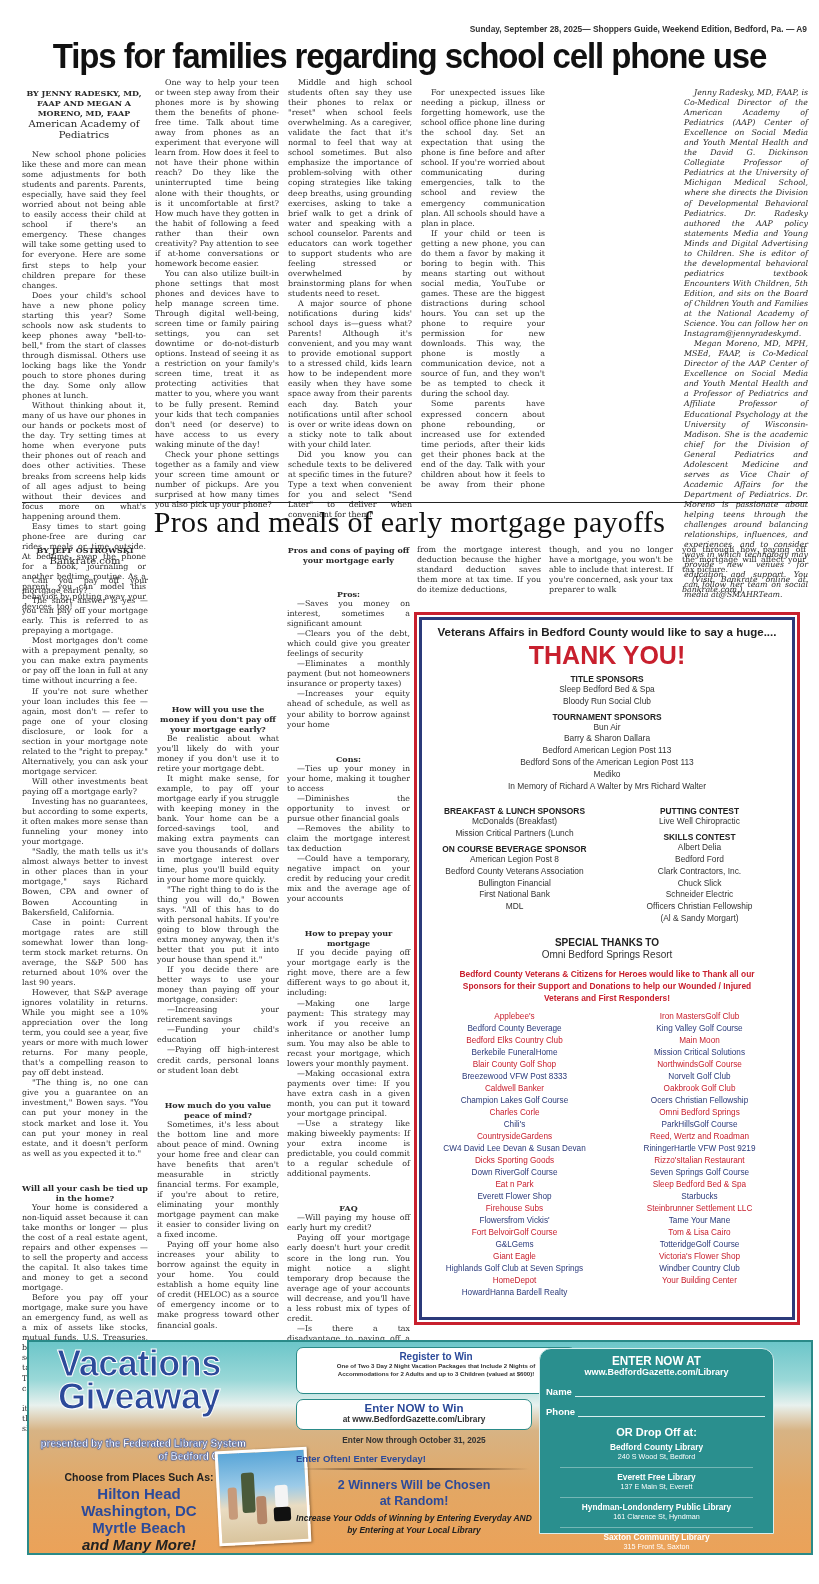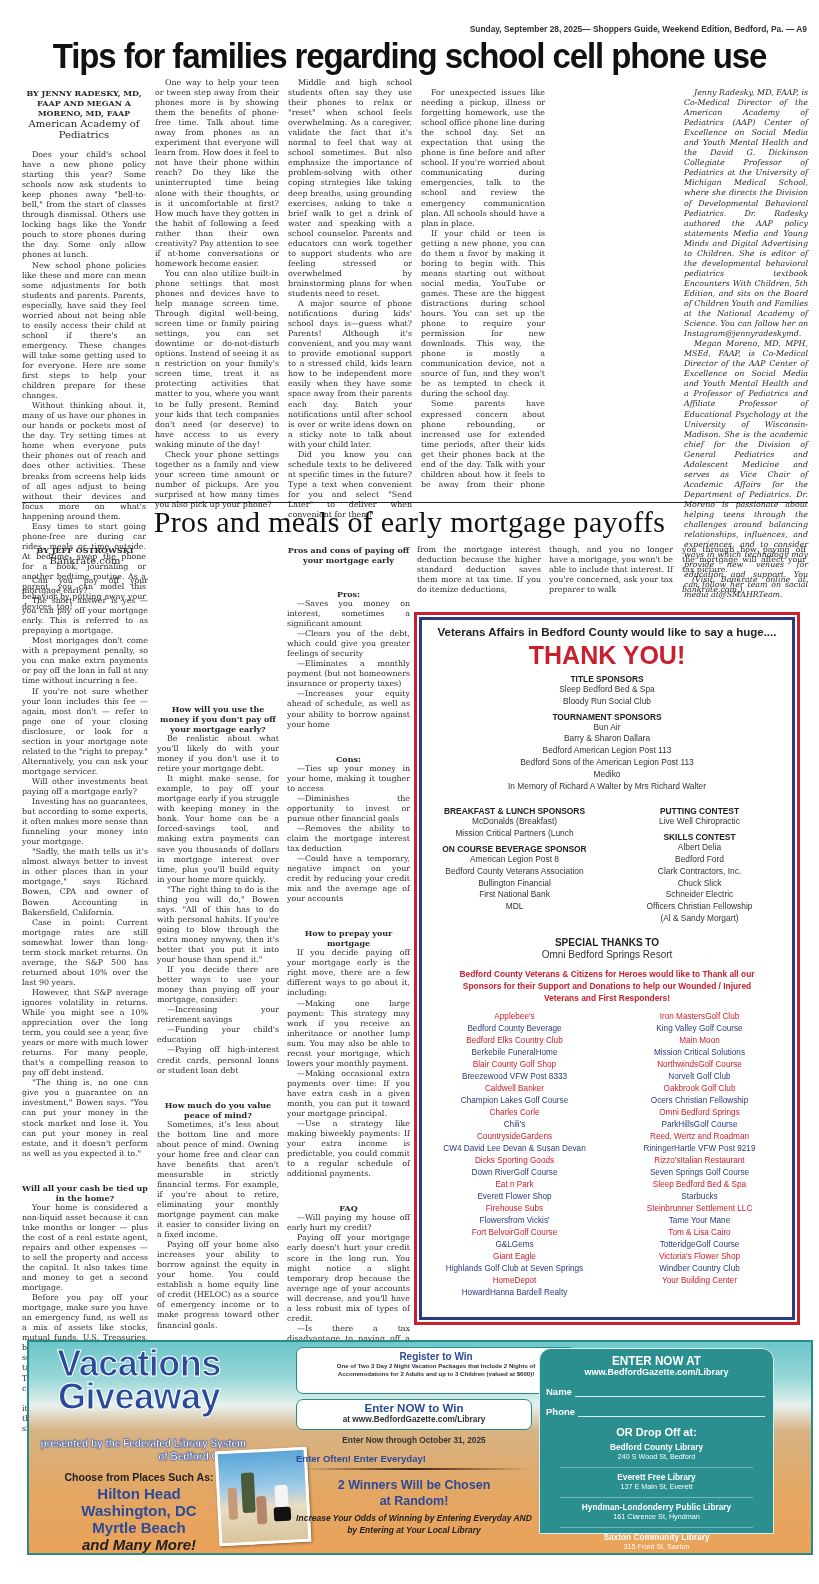--- a/index.html
+++ b/index.html
@@ -69,22 +69,22 @@
 </head>
 <body>
 
 <div class="folio">Sunday, September 28, 2025— Shoppers Guide, Weekend Edition, Bedford, Pa. — A9</div>
 <div class="hed1">Tips for families regarding school cell phone use</div>
 
 <div class="story1">
   <div class="col" style="left:0;width:124px">
     <div class="byline">BY JENNY RADESKY, MD, FAAP AND MEGAN A MORENO, MD, FAAP</div>
     <div class="affil">American Academy of Pediatrics</div>
+    <p>New school phone policies like these and more can mean some adjustments for both students and parents. Parents, especially, have said they feel worried about not being able to easily access their child at school if there's an emergency. These changes will take some getting used to for everyone. Here are some first steps to help your children prepare for these changes.</p>
     <p>Does your child's school have a new phone policy starting this year? Some schools now ask students to keep phones away "bell-to-bell," from the start of classes through dismissal. Others use locking bags like the Yondr pouch to store phones during the day. Some only allow phones at lunch.</p>
-    <p>New school phone policies like these and more can mean some adjustments for both students and parents. Parents, especially, have said they feel worried about not being able to easily access their child at school if there's an emergency. These changes will take some getting used to for everyone. Here are some first steps to help your children prepare for these changes.</p>
     <p>Without thinking about it, many of us have our phones in our hands or pockets most of the day. Try setting times at home when everyone puts their phones out of reach and does other activities. These breaks from screens help kids of all ages adjust to being without their devices and focus more on what's happening around them.</p>
     <p>Easy times to start going phone-free are during car rides, meals or time outside. At bedtime, swap the phone for a book, journaling or another bedtime routine. As a parent, you can model this behavior by putting away your devices, too!</p>
   </div>
   <div class="col" style="left:133px;width:124px;top:-10px">
     <p>One way to help your teen or tween step away from their phones more is by showing them the benefits of phone-free time. Talk about time away from phones as an experiment that everyone will learn from. How does it feel to not have their phone within reach? Do they like the uninterrupted time being alone with their thoughts, or is it uncomfortable at first? How much have they gotten in the habit of following a feed rather than their own creativity? Pay attention to see if at-home conversations or homework become easier.</p>
     <p>You can also utilize built-in phone settings that most phones and devices have to help manage screen time. Through digital well-being, screen time or family pairing settings, you can set downtime or do-not-disturb options. Instead of seeing it as a restriction on your family's screen time, treat it as protecting activities that matter to you, where you want to be fully present. Remind your kids that tech companies don't need (or deserve) to have access to us every waking minute of the day!</p>
     <p>Check your phone settings together as a family and view your screen time amount or number of pickups. Are you surprised at how many times you also pick up your phone?</p>
   </div>
   <div class="col" style="left:266px;width:124px;top:-10px">
     <p>Middle and high school students often say they use their phones to relax or "reset" when school feels overwhelming. As a caregiver, validate the fact that it's normal to feel that way at school sometimes. But also emphasize the importance of problem-solving with other coping strategies like taking deep breaths, using grounding exercises, asking to take a brief walk to get a drink of water and speaking with a school counselor. Parents and educators can work together to support students who are feeling stressed or overwhelmed by brainstorming plans for when students need to reset.</p>

